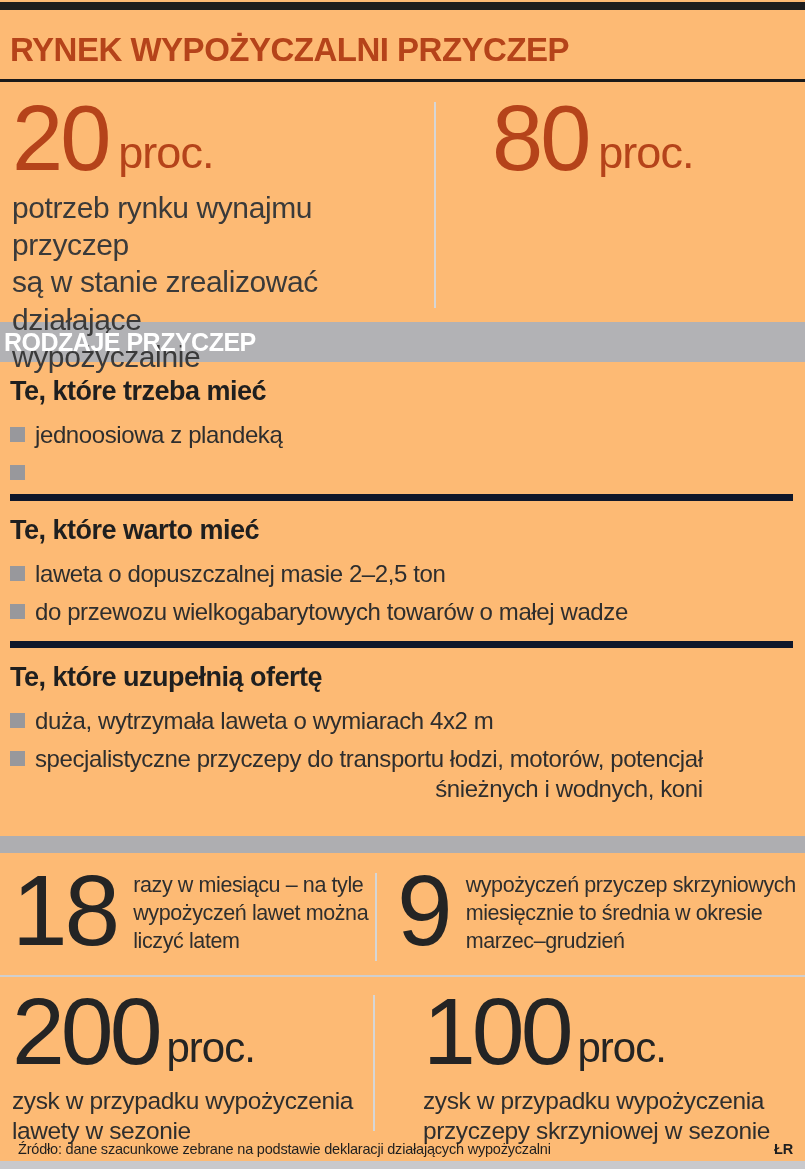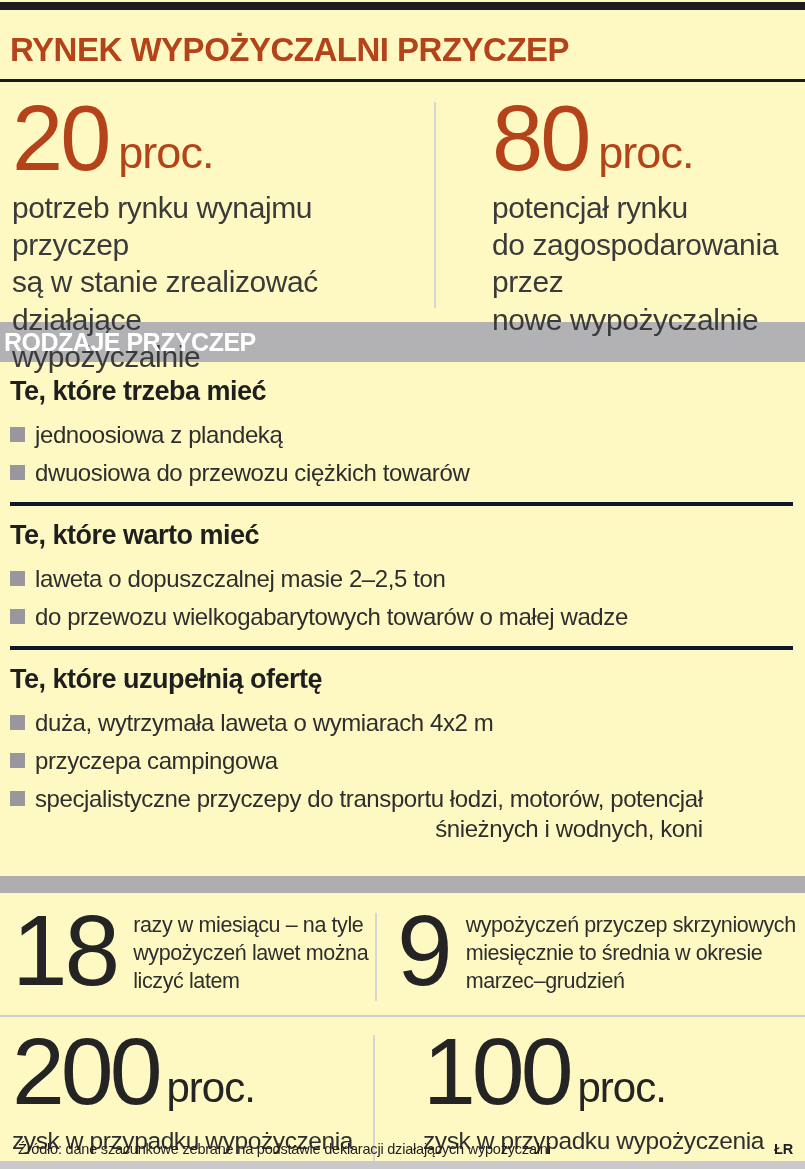--- a/index.html
+++ b/index.html
@@ -1,20 +1,20 @@
 <!DOCTYPE html>
 <html><head>
 <meta charset="utf-8">
 <style>
   * { margin:0; padding:0; box-sizing:border-box; }
   html,body { background:#ffffff; }
   .page {
     position:relative;
     width:805px; height:1169px;
-    background:#fef9c3;
+    background:#fdba74;
     font-family:"Liberation Sans", sans-serif;
     color:#333;
     overflow:hidden;
   }
   .bar-black { height:8px; background:#1d1d1d; margin-top:2px; }
   .title {
     margin:20px 0 0 10px;
     font-size:33px; font-weight:bold; line-height:40px;
     letter-spacing:-0.5px;
     color:#b5431a;
@@ -38,21 +38,21 @@
     color:#3a3a3a; white-space:pre-line;
   }
 
   .gray-header {
     height:40px; background:#b2b2b5;
     color:#ffffff; font-size:25px; font-weight:bold;
     line-height:40px; padding-left:4px; letter-spacing:-0.5px;
   }
 
   .sections { padding:0 12px 0 10px; }
-  .type-section { padding:13px 0 10px 0; border-bottom:4px solid #0f172a; }
+  .type-section { padding:13px 0 10px 0; border-bottom:7px solid #0f172a; }
   .type-section.last { border-bottom:none; padding-bottom:16px; }
   .section-heading {
     font-size:27px; font-weight:bold; letter-spacing:-0.5px;
     line-height:33px; color:#1f1f1f;
   }
   .bullet-list { list-style:none; margin-top:8px; }
   .bullet-list li { display:flex; padding:4px 0;text-align:right; }
   .bullet-sq {
     width:15px; height:15px; background:#98989c;
     flex-shrink:0; margin:7px 10px 0 0;
@@ -123,40 +123,36 @@
       <div class="stat-desc">potrzeb rynku wynajmu przyczep
 są w stanie zrealizować działające
 wypożyczalnie</div>
     </div>
     <div class="vline"></div>
     <div class="col-right">
       <div class="bigline">
         <span class="bignum">80</span>
         <span class="bigunit">proc.</span>
       </div>
-      <div class="stat-desc">potencjał rynku
-do zagospodarowania przez
-nowe wypożyczalnie</div>
     </div>
   </div>
 
   <div class="gray-header">RODZAJE PRZYCZEP</div>
 
   <div class="sections">
 
     <div class="type-section">
       <div class="section-heading">Te, które trzeba mieć</div>
       <ul class="bullet-list">
         <li>
           <span class="bullet-sq"></span>
           <span class="bullet-text">jednoosiowa z plandeką</span>
         </li>
         <li>
           <span class="bullet-sq"></span>
-          <span class="bullet-text">dwuosiowa do przewozu ciężkich towarów</span>
         </li>
       </ul>
     </div>
 
     <div class="type-section">
       <div class="section-heading">Te, które warto mieć</div>
       <ul class="bullet-list">
         <li>
           <span class="bullet-sq"></span>
           <span class="bullet-text">laweta o dopuszczalnej masie 2–2,5 ton</span>
@@ -167,24 +163,20 @@
         </li>
       </ul>
     </div>
 
     <div class="type-section last">
       <div class="section-heading">Te, które uzupełnią ofertę</div>
       <ul class="bullet-list">
         <li>
           <span class="bullet-sq"></span>
           <span class="bullet-text">duża, wytrzymała laweta o wymiarach 4x2 m</span>
-        </li>
-        <li>
-          <span class="bullet-sq"></span>
-          <span class="bullet-text">przyczepa campingowa</span>
         </li>
         <li>
           <span class="bullet-sq"></span>
           <span class="bullet-text">specjalistyczne przyczepy do transportu łodzi, motorów, potencjał
 śnieżnych i wodnych, koni</span>
         </li>
       </ul>
     </div>
 
   </div>

